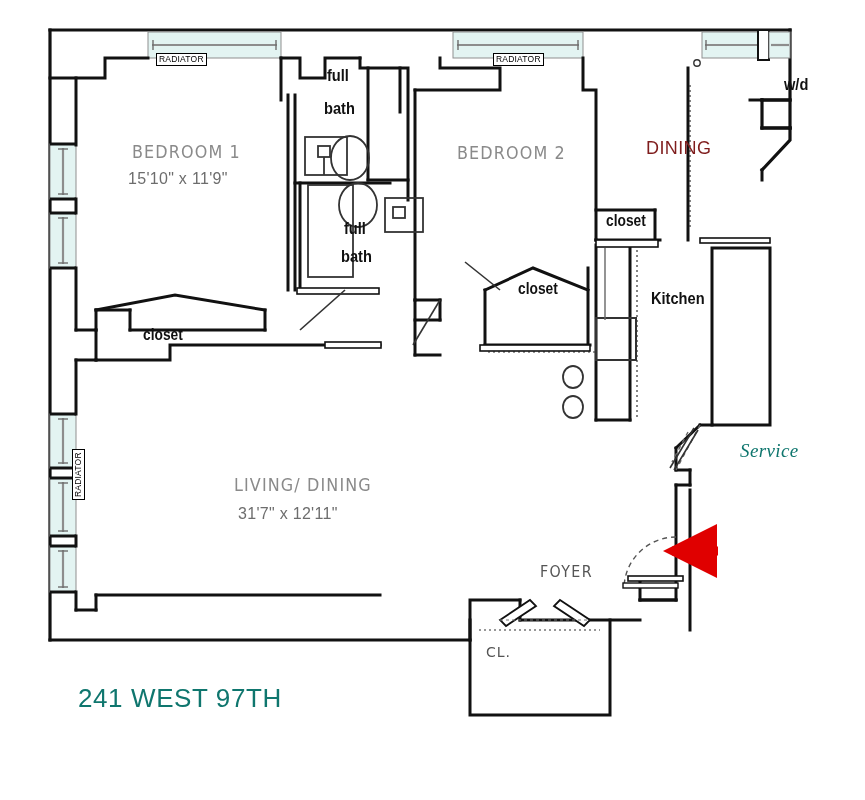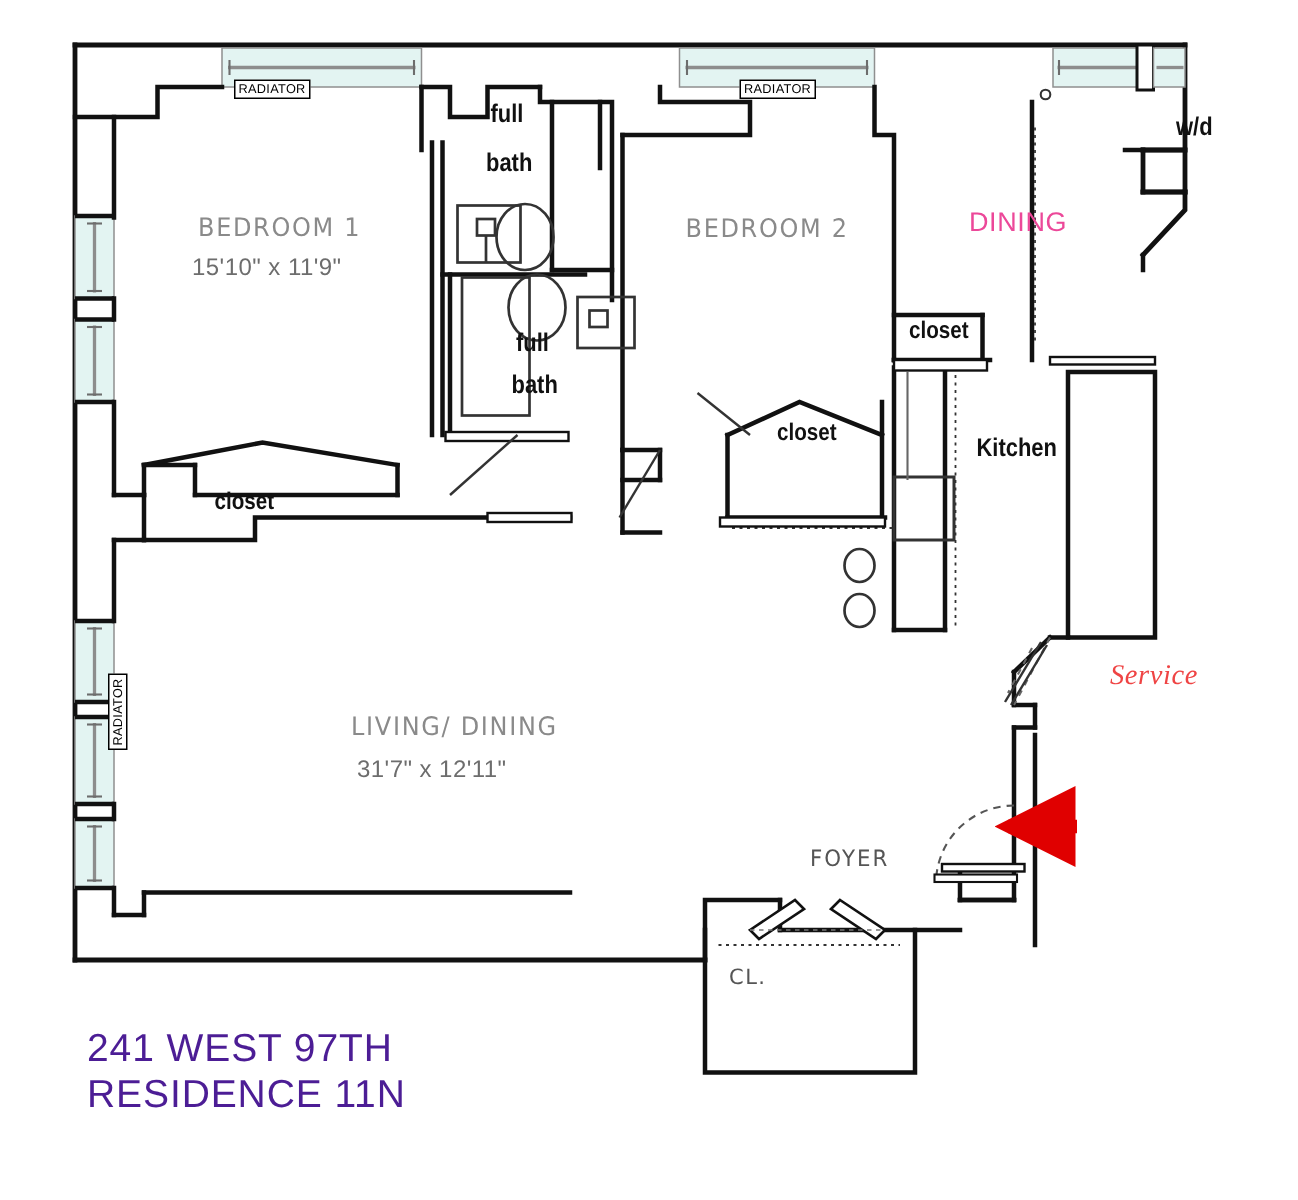--- a/index.html
+++ b/index.html
@@ -11,36 +11,36 @@
 
   
   .room-name{color:#8a8a8a;font-family:"DejaVu Sans",sans-serif;font-size:17px;
              letter-spacing:1.2px;transform:scaleX(.94);transform-origin:left center;}
   .room-dim{color:#6d6d6d;font-family:"Liberation Sans",sans-serif;font-size:16px;letter-spacing:.3px;}
 
   
   .room-bold{color:#111;font-family:"Liberation Sans",sans-serif;font-weight:700;font-size:17px;
              transform:scaleX(.86);transform-origin:left center;}
   .room-bold.sm{font-size:16px;}
-  .room-plain{color:#ec4899;font-family:"Liberation Sans",sans-serif;font-size:18px;letter-spacing:.4px;}
+  .room-plain{color:#7f1d1d;font-family:"Liberation Sans",sans-serif;font-size:18px;letter-spacing:.4px;}
 
   .radiator-tag{position:absolute;font-family:"Liberation Sans",sans-serif;font-size:8.5px;
     color:#000;border:1px solid #000;background:#fff;padding:0px 2px 1px 2px;line-height:10px;
     letter-spacing:.2px;}
   .radiator-tag.vert{transform:rotate(-90deg);transform-origin:left top;}
 
-  .service-lbl{color:#ef4444;font-family:"Liberation Serif",serif;font-style:italic;
+  .service-lbl{color:#0f766e;font-family:"Liberation Serif",serif;font-style:italic;
                font-size:19px;letter-spacing:.4px;}
 
   .foyer-lbl{color:#555;font-family:"DejaVu Sans",sans-serif;font-size:15px;letter-spacing:1.4px;
              transform:scaleX(.95);transform-origin:left center;}
   .cl-lbl{color:#555;font-family:"DejaVu Sans",sans-serif;font-size:14px;letter-spacing:1px;}
 
-  .title{position:absolute;color:#4c1d95;font-family:"Liberation Sans",sans-serif;
-         font-size:26px;letter-spacing:.6px;line-height:31px;font-weight:400;}
+  .title{position:absolute;color:#0f766e;font-family:"Liberation Sans",sans-serif;
+         font-size:26px;letter-spacing:.6px;line-height:31px;font-weight:400;margin-left:20px;}
 </style>
 </head>
 <body>
 
 <div id="stage">
 
   <svg id="plan" viewBox="0 0 865 800">
     <defs>
       <marker id="arrowhead" markerWidth="6" markerHeight="6" refX="5" refY="3" orient="auto">
         <path d="M0,0 L6,3 L0,6 z" fill="#e00000"></path>
@@ -331,16 +331,15 @@
   <div class="lbl cl-lbl" style="left:486px;top:644px;">CL.</div>
 
   <div class="lbl service-lbl" style="left:740px;top:440px;">Service</div>
 
   <div class="radiator-tag" style="left:156px;top:53px;">RADIATOR</div>
   <div class="radiator-tag" style="left:493px;top:53px;">RADIATOR</div>
   <div class="radiator-tag vert" style="left:72px;top:500px;">RADIATOR</div>
 
   <div class="title" style="left:58px;top:683px;">
     <div>241 WEST 97TH</div>
-    <div>RESIDENCE 11N</div>
   </div>
 
 </div>
 
 </body></html>

